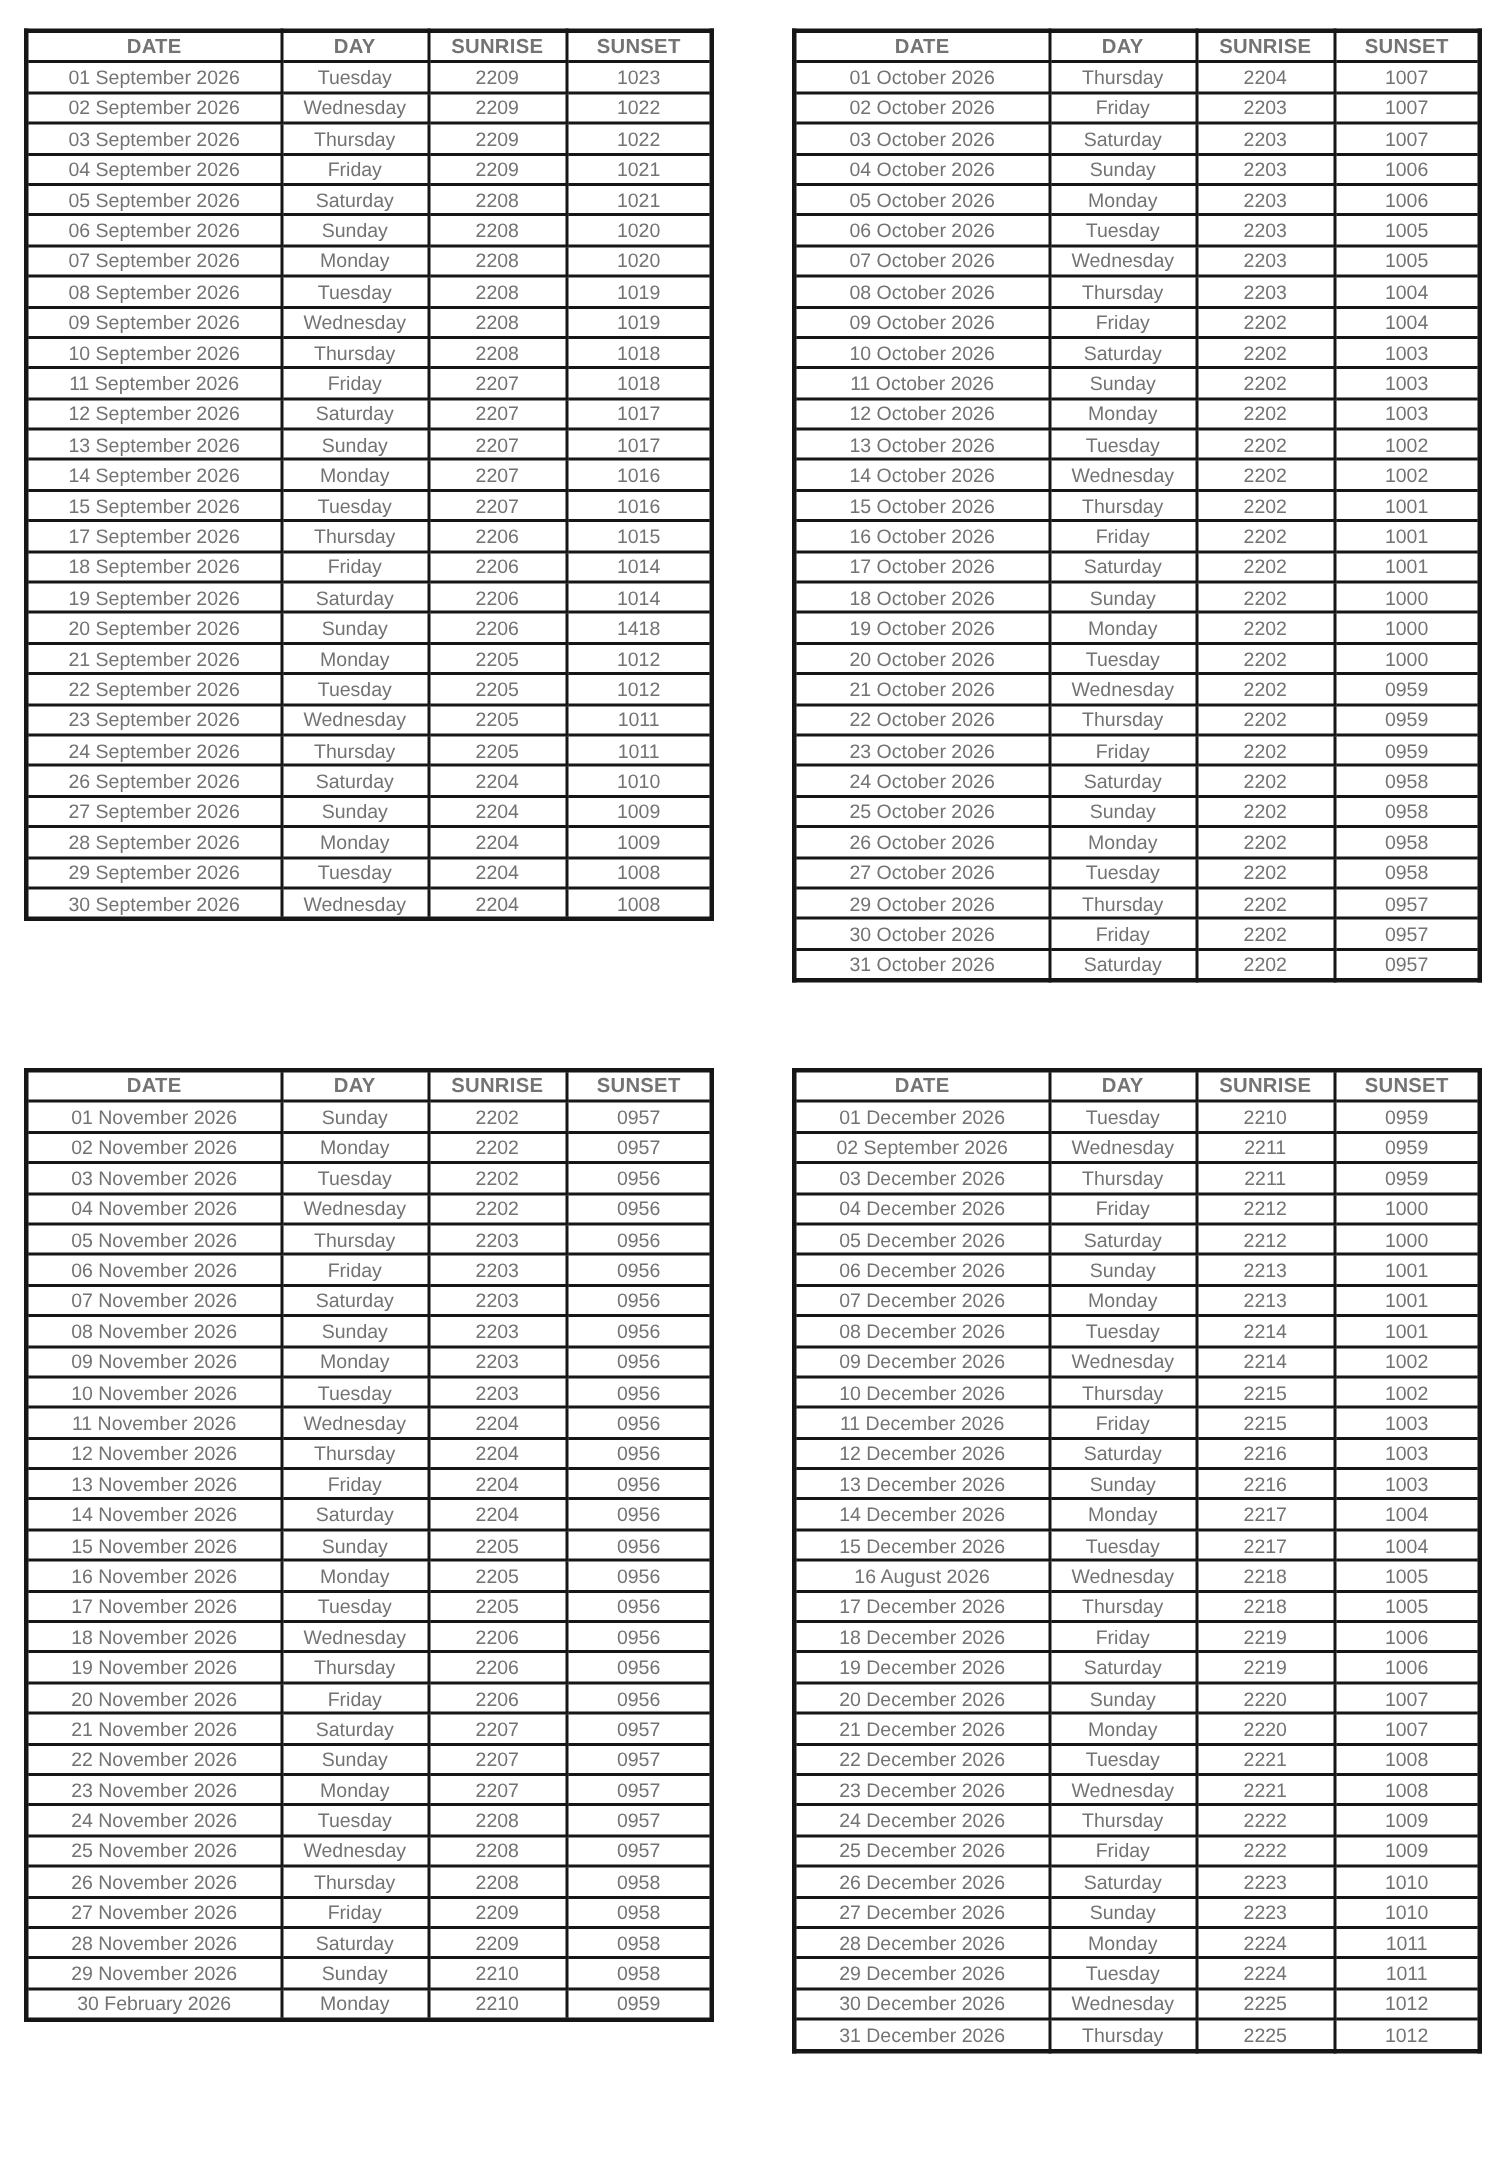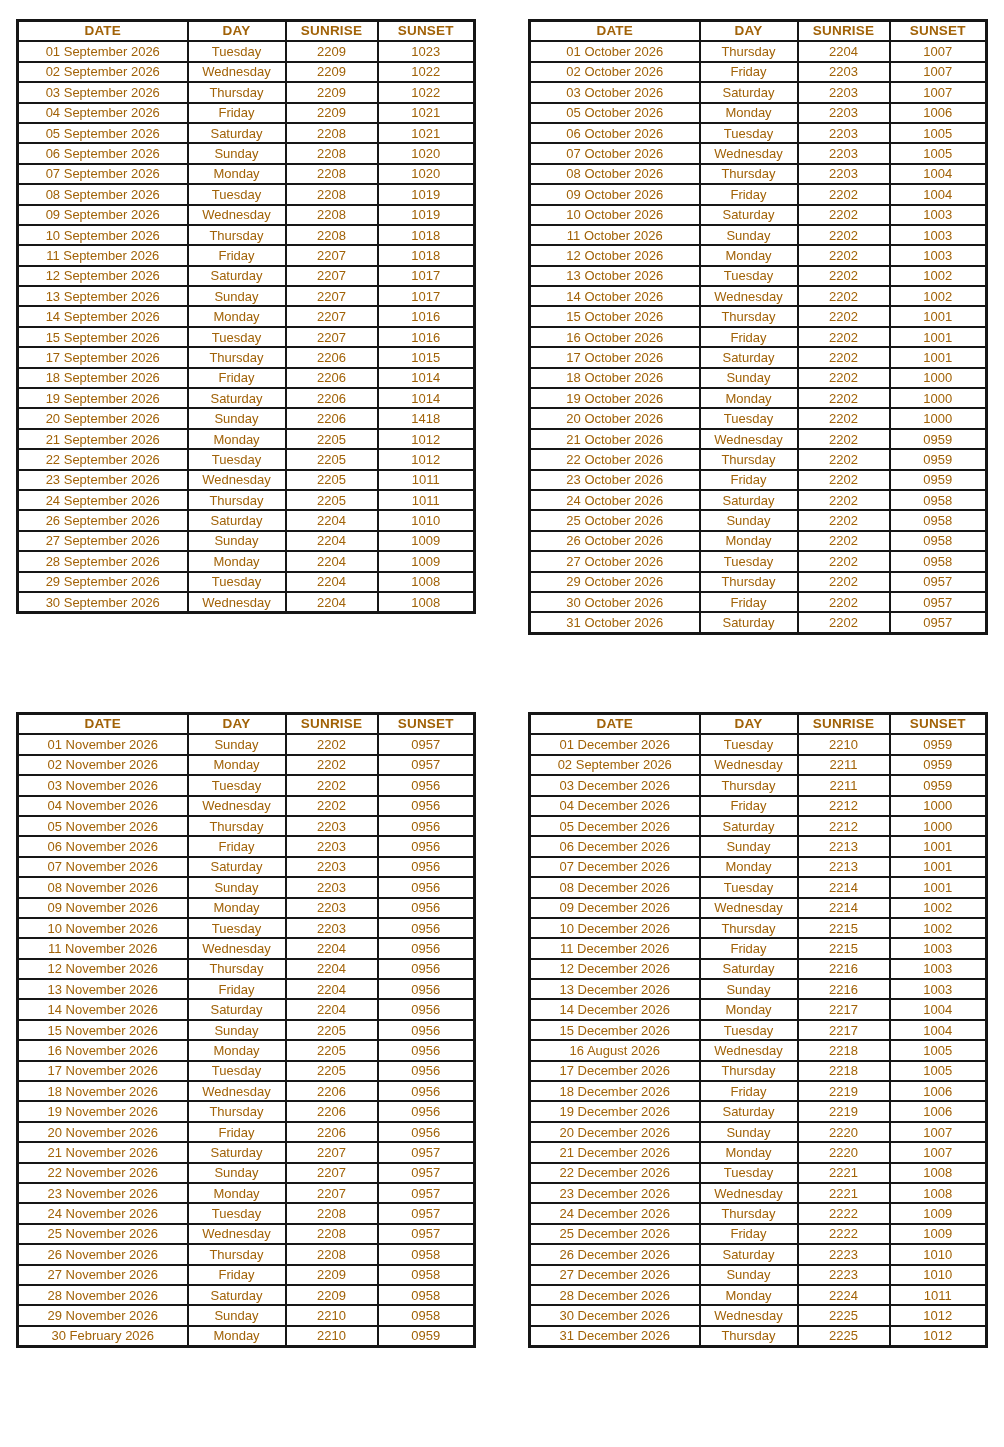--- a/index.html
+++ b/index.html
@@ -6,21 +6,21 @@
     margin: 0;
     padding: 0;
     background: #ffffff;
   }
   .page {
     position: relative;
     width: 1004px;
     height: 1447px;
     background: #ffffff;
     font-family: "Liberation Sans", sans-serif;
-    color: #a16207;
+    color: #737373;
     overflow: hidden;
   }
   table.tbl {
     position: absolute;
     border-collapse: collapse;
     table-layout: fixed;
     width: 457px;
     border: 3px solid #161616;
   }
   .tbl th, .tbl td {
@@ -264,20 +264,26 @@
           <td>2203</td>
           <td>1007</td>
         </tr>
         <tr>
           <td>03 October 2026</td>
           <td>Saturday</td>
           <td>2203</td>
           <td>1007</td>
         </tr>
         <tr>
+          <td>04 October 2026</td>
+          <td>Sunday</td>
+          <td>2203</td>
+          <td>1006</td>
+        </tr>
+        <tr>
           <td>05 October 2026</td>
           <td>Monday</td>
           <td>2203</td>
           <td>1006</td>
         </tr>
         <tr>
           <td>06 October 2026</td>
           <td>Tuesday</td>
           <td>2203</td>
           <td>1005</td>
@@ -806,20 +812,26 @@
           <td>2223</td>
           <td>1010</td>
         </tr>
         <tr>
           <td>28 December 2026</td>
           <td>Monday</td>
           <td>2224</td>
           <td>1011</td>
         </tr>
         <tr>
+          <td>29 December 2026</td>
+          <td>Tuesday</td>
+          <td>2224</td>
+          <td>1011</td>
+        </tr>
+        <tr>
           <td>30 December 2026</td>
           <td>Wednesday</td>
           <td>2225</td>
           <td>1012</td>
         </tr>
         <tr>
           <td>31 December 2026</td>
           <td>Thursday</td>
           <td>2225</td>
           <td>1012</td>

